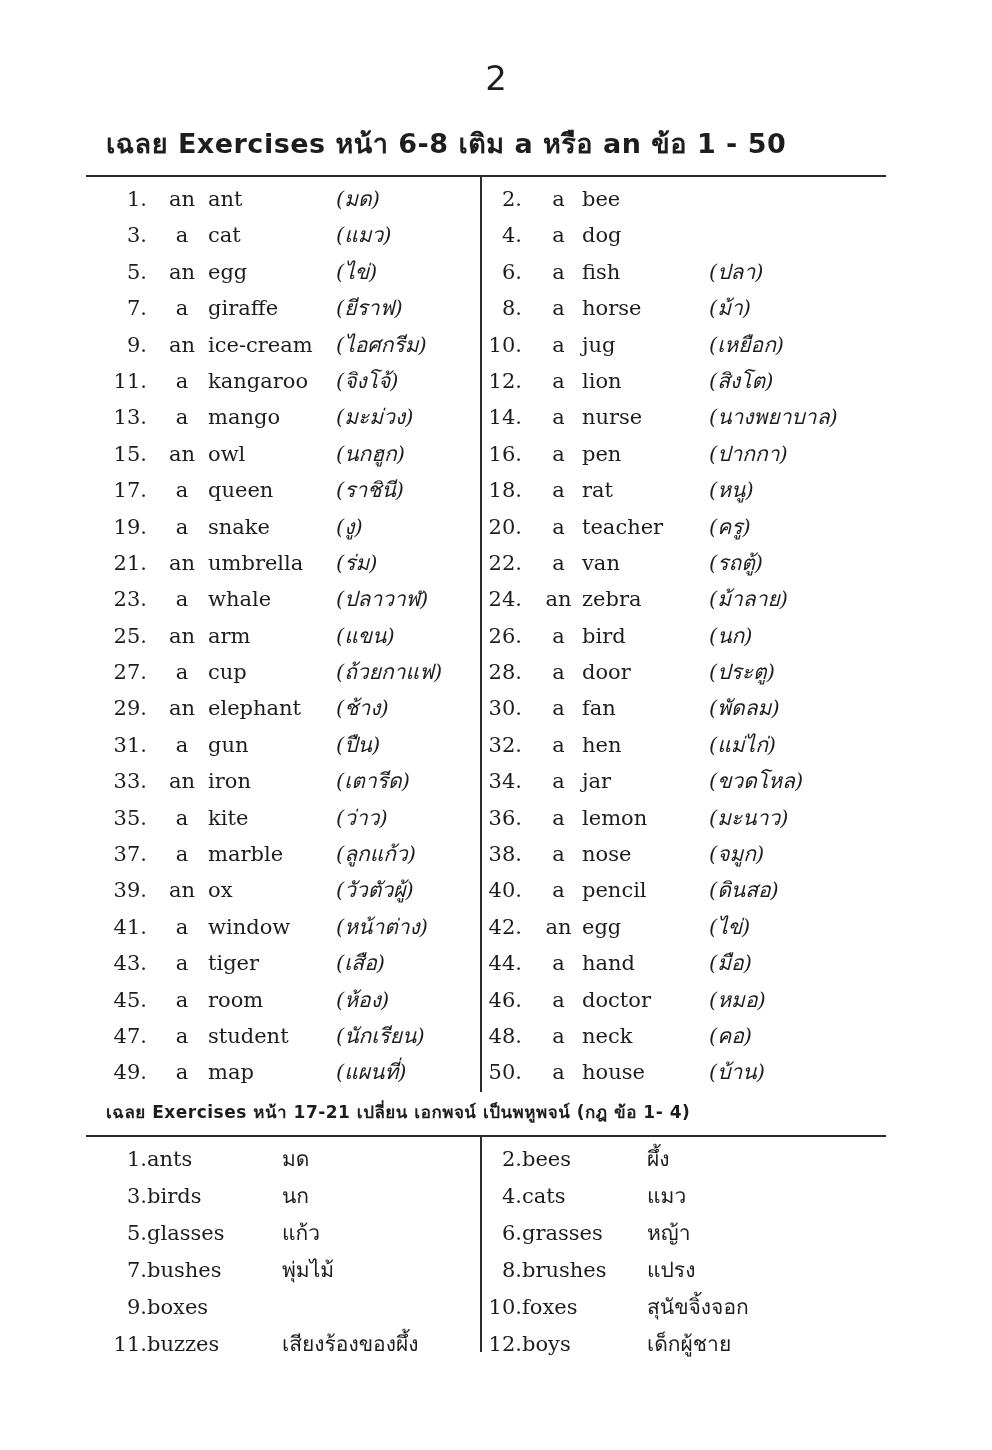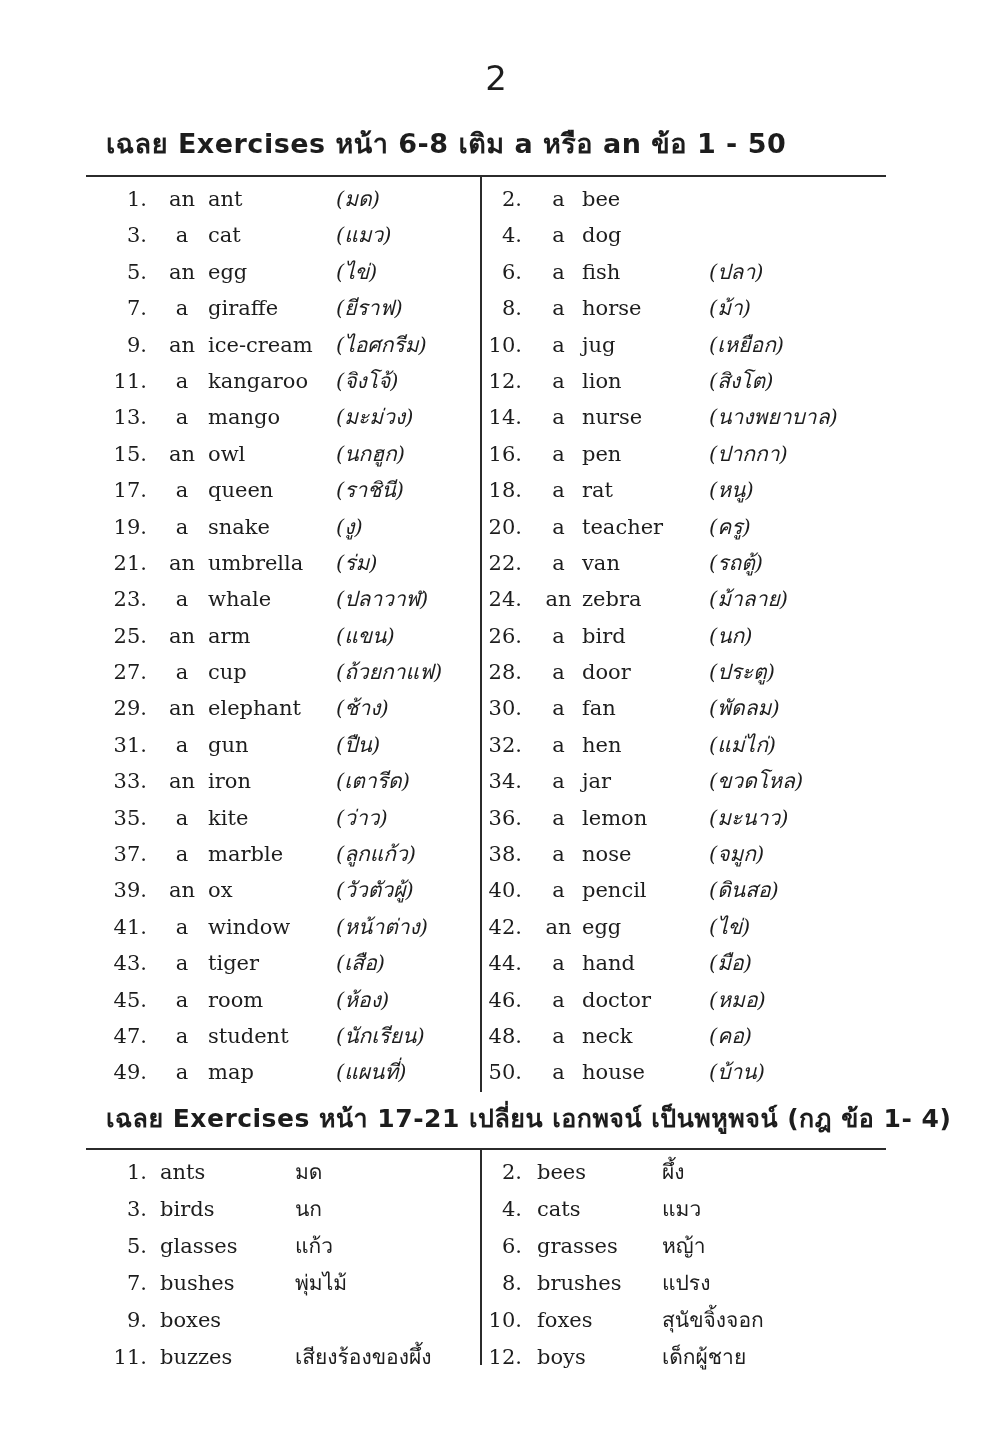--- a/index.html
+++ b/index.html
@@ -18,21 +18,21 @@
   }
 
   .section-title {
     margin: 24px 0 10px 106px;
     font-size: 27px;
     font-weight: bold;
     letter-spacing: 0.5px;
     font-family: "DejaVu Sans", "Liberation Sans", sans-serif;
     white-space: nowrap;
   }
-  .title2 { margin-top: 6px; font-size: 25px; }
+  .title2 { margin-top: 6px; font-size: 17px; }
 
   .rule { height: 2px; width: 800px; margin-left: 86px; background: #2b2b2b; }
 
   .table { position: relative; width: 800px; margin-left: 86px; display: flex; }
   .divider { position: absolute; left: 394px; top: 0; bottom: 0; width: 2px; background: #2b2b2b; }
   .t2 .divider { bottom: 12px; }
 
   .colL { width: 394px; box-sizing: border-box; padding-left: 13px; padding-top: 5px; }
   .colR { flex: 1; box-sizing: border-box; padding-left: 4px; padding-top: 5px; }
 
@@ -43,22 +43,22 @@
   .art { flex: 0 0 52px; margin-left: 9px; text-align: center; }
   .word{ flex: 0 0 128px; }
   .thai{ flex: 1; }
 
   .colR .no  { flex: 0 0 38px; }
   .colR .art { flex: 0 0 47px; margin-left: 13px; }
   .colR .word{ flex: 0 0 127px; }
 
   .t1 .thai { font-style: italic; }
 
-  .t2 .word { flex: 0 0 135px; margin-left: 13px; }
-  .t2 .colR .word { flex: 0 0 125px; margin-left: 15px; }
+  .t2 .word { flex: 0 0 135px; }
+  .t2 .colR .word { flex: 0 0 125px; margin-left: 0; }
 </style>
 </head>
 <body>
 
 <div class="page">
 
   <div class="page-number">2</div>
 
   <div class="section-title">เฉลย Exercises หน้า 6-8 เติม a หรือ an ข้อ 1 - 50</div>
   <div class="rule"></div>

